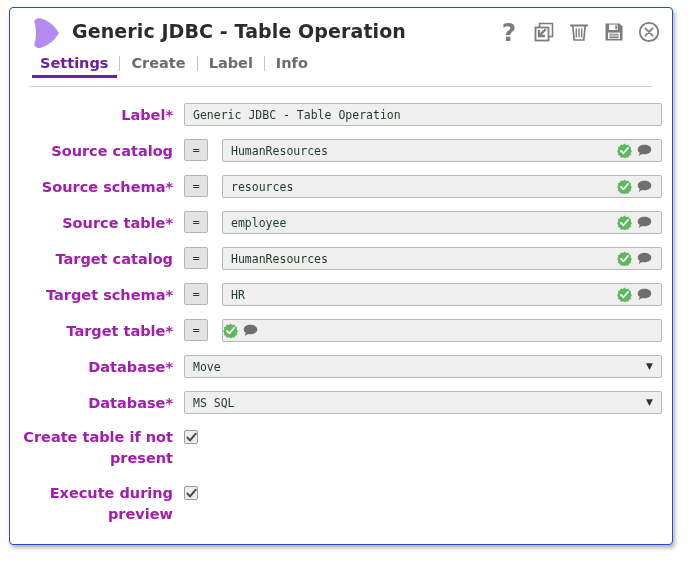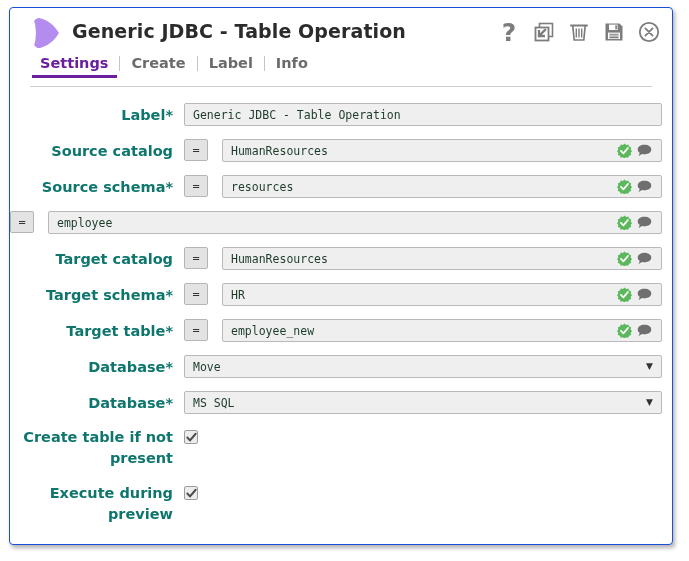--- a/index.html
+++ b/index.html
@@ -130,21 +130,21 @@
   .row {
     display: flex;
     align-items: flex-start;
     height: 36px;
   }
   .row .lbl {
     width: 174px;
     text-align: right;
     font-size: 14.5px;
     font-weight: bold;
-    color: #0f766e;
+    color: #a21caf;
     padding-right: 11px;
     padding-top: 6px;
     box-sizing: border-box;
     line-height: 1.45;
   }
   .eq-btn {
     width: 24px;
     height: 22px;
     margin-top: 4px;
     background: #e3e3e3;
@@ -353,20 +353,21 @@
             <path d="M4.2 8.4 L6.8 11 L11.7 5.3" fill="none" stroke="#ffffff" stroke-width="1.9" stroke-linecap="round" stroke-linejoin="round"></path>
           </svg>
           <svg class="bubble" viewBox="0 0 16 14">
             <path d="M8 0.8 C12.2 0.8 15.3 3 15.3 5.9 C15.3 8.8 12.2 11 8 11 C7 11 6.1 10.9 5.3 10.7 L1.6 12.9 L2.9 9.8 C1.4 8.8 0.7 7.4 0.7 5.9 C0.7 3 3.8 0.8 8 0.8 Z" fill="#6f6f6f"></path>
           </svg>
         </div>
       </div>
     </div>
 
     <div class="row">
+      <div class="lbl">Source table*</div>
       <div class="eq-btn">=</div>
       <div class="field-wrap">
         <div class="val">employee</div>
         <div class="field-icons">
           <svg class="ok-badge" viewBox="0 0 16 16">
             <path d="M8 0.5 L9.7 2.1 L12 1.6 L12.9 3.8 L15.1 4.6 L14.6 7 L16 8.7 L14.6 10.4 L15.1 12.8 L12.9 13.6 L12 15.8 L9.7 15.3 L8 16.9 L6.3 15.3 L4 15.8 L3.1 13.6 L0.9 12.8 L1.4 10.4 L0 8.7 L1.4 7 L0.9 4.6 L3.1 3.8 L4 1.6 L6.3 2.1 Z" fill="#5cb85c"></path>
             <path d="M4.2 8.4 L6.8 11 L11.7 5.3" fill="none" stroke="#ffffff" stroke-width="1.9" stroke-linecap="round" stroke-linejoin="round"></path>
           </svg>
           <svg class="bubble" viewBox="0 0 16 14">
             <path d="M8 0.8 C12.2 0.8 15.3 3 15.3 5.9 C15.3 8.8 12.2 11 8 11 C7 11 6.1 10.9 5.3 10.7 L1.6 12.9 L2.9 9.8 C1.4 8.8 0.7 7.4 0.7 5.9 C0.7 3 3.8 0.8 8 0.8 Z" fill="#6f6f6f"></path>
@@ -406,21 +407,20 @@
             <path d="M8 0.8 C12.2 0.8 15.3 3 15.3 5.9 C15.3 8.8 12.2 11 8 11 C7 11 6.1 10.9 5.3 10.7 L1.6 12.9 L2.9 9.8 C1.4 8.8 0.7 7.4 0.7 5.9 C0.7 3 3.8 0.8 8 0.8 Z" fill="#6f6f6f"></path>
           </svg>
         </div>
       </div>
     </div>
 
     <div class="row">
       <div class="lbl">Target table*</div>
       <div class="eq-btn">=</div>
       <div class="field-wrap">
-        <div class="val">employee_new</div>
         <div class="field-icons">
           <svg class="ok-badge" viewBox="0 0 16 16">
             <path d="M8 0.5 L9.7 2.1 L12 1.6 L12.9 3.8 L15.1 4.6 L14.6 7 L16 8.7 L14.6 10.4 L15.1 12.8 L12.9 13.6 L12 15.8 L9.7 15.3 L8 16.9 L6.3 15.3 L4 15.8 L3.1 13.6 L0.9 12.8 L1.4 10.4 L0 8.7 L1.4 7 L0.9 4.6 L3.1 3.8 L4 1.6 L6.3 2.1 Z" fill="#5cb85c"></path>
             <path d="M4.2 8.4 L6.8 11 L11.7 5.3" fill="none" stroke="#ffffff" stroke-width="1.9" stroke-linecap="round" stroke-linejoin="round"></path>
           </svg>
           <svg class="bubble" viewBox="0 0 16 14">
             <path d="M8 0.8 C12.2 0.8 15.3 3 15.3 5.9 C15.3 8.8 12.2 11 8 11 C7 11 6.1 10.9 5.3 10.7 L1.6 12.9 L2.9 9.8 C1.4 8.8 0.7 7.4 0.7 5.9 C0.7 3 3.8 0.8 8 0.8 Z" fill="#6f6f6f"></path>
           </svg>
         </div>
       </div>

